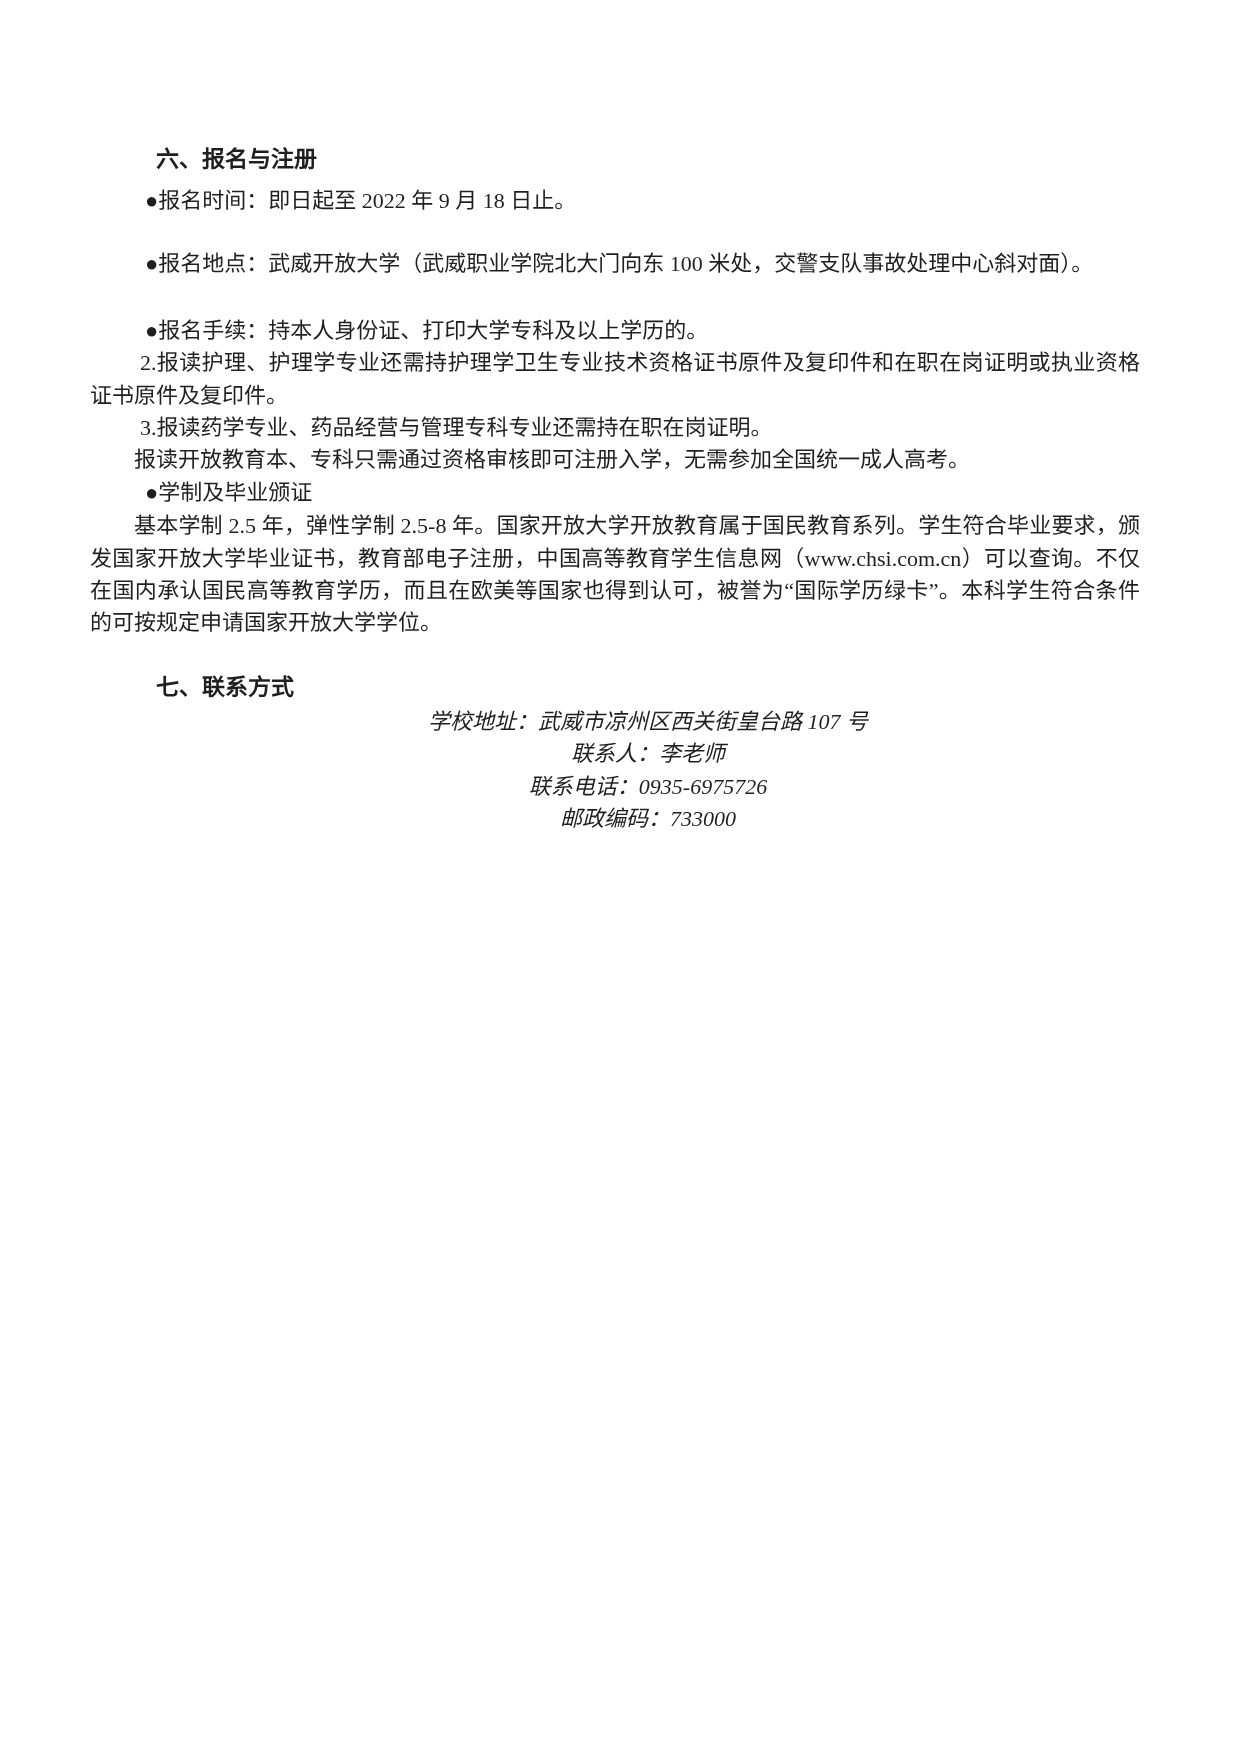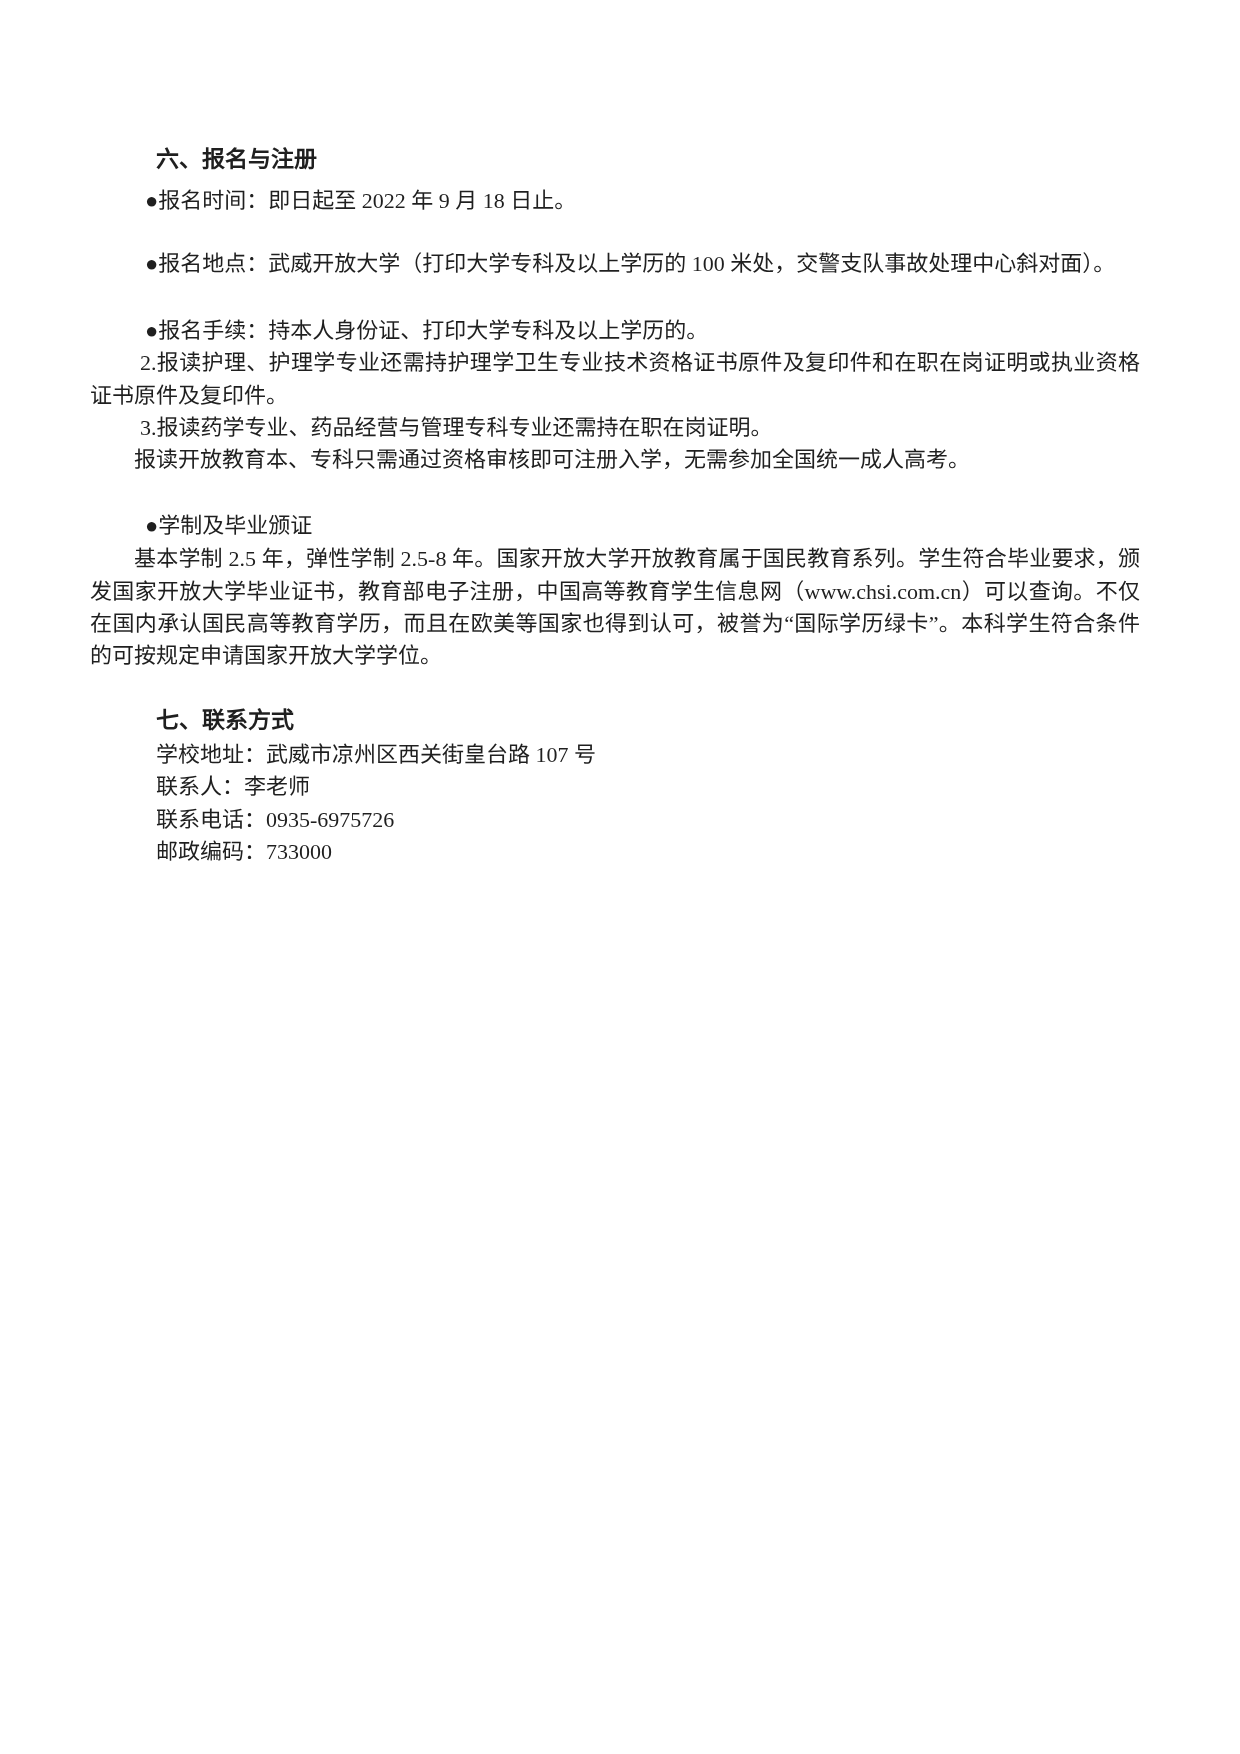--- a/index.html
+++ b/index.html
@@ -32,46 +32,47 @@
     font-size: 23px;
     line-height: 33px;
     text-indent: 66px;
     text-align: left;
   }
   p.bullet { text-indent: 55px; }
   p.num    { text-indent: 50px; }
   p.indent { text-indent: 44px; }
   p.contact {
     text-indent: 66px;
-    text-align: left;
+    text-align: center;
+    font-style: italic;
   }
 </style>
 </head>
 <body>
 
 <div class="page">
   <div class="content">
 
     <p class="h">六、报名与注册</p>
 
     <p class="bullet" style="margin-top:9px">●报名时间：即日起至 2022 年 9 月 18 日止。</p>
 
-    <p class="bullet" style="margin-top:31px">●报名地点：武威开放大学（打印大学专科及以上学历的 100 米处，交警支队事故处理中心斜对面）。</p>
+    <p class="bullet" style="margin-top:31px">●报名地点：武威开放大学（武威职业学院北大门向东 100 米处，交警支队事故处理中心斜对面）。</p>
 
     <p class="bullet" style="margin-top:34px">●报名手续：持本人身份证、打印大学专科及以上学历的。</p>
 
 
     <p class="num">2.报读护理、护理学专业还需持护理学卫生专业技术资格证书原件及复印件和在职在岗证明或执业资格证书原件及复印件。</p>
 
     <p class="num">3.报读药学专业、药品经营与管理专科专业还需持在职在岗证明。</p>
 
 
     <p class="indent">报读开放教育本、专科只需通过资格审核即可注册入学，无需参加全国统一成人高考。</p>
 
-    <p class="bullet" style="margin-top:33px">●学制及毕业颁证</p>
+    <p class="bullet" style="">●学制及毕业颁证</p>
 
     <p class="indent" style="margin-top:1px">基本学制 2.5 年，弹性学制 2.5-8 年。国家开放大学开放教育属于国民教育系列。学生符合毕业要求，颁发国家开放大学毕业证书，教育部电子注册，中国高等教育学生信息网（www.chsi.com.cn）可以查询。不仅在国内承认国民高等教育学历，而且在欧美等国家也得到认可，被誉为“国际学历绿卡”。本科学生符合条件的可按规定申请国家开放大学学位。</p>
 
     <p class="h" style="margin-top:31px">七、联系方式</p>
 
     <p class="contact" style="margin-top:2px">学校地址：武威市凉州区西关街皇台路 107 号</p>
 
     <p class="contact">联系人：李老师</p>
 
     <p class="contact">联系电话：0935-6975726</p>

